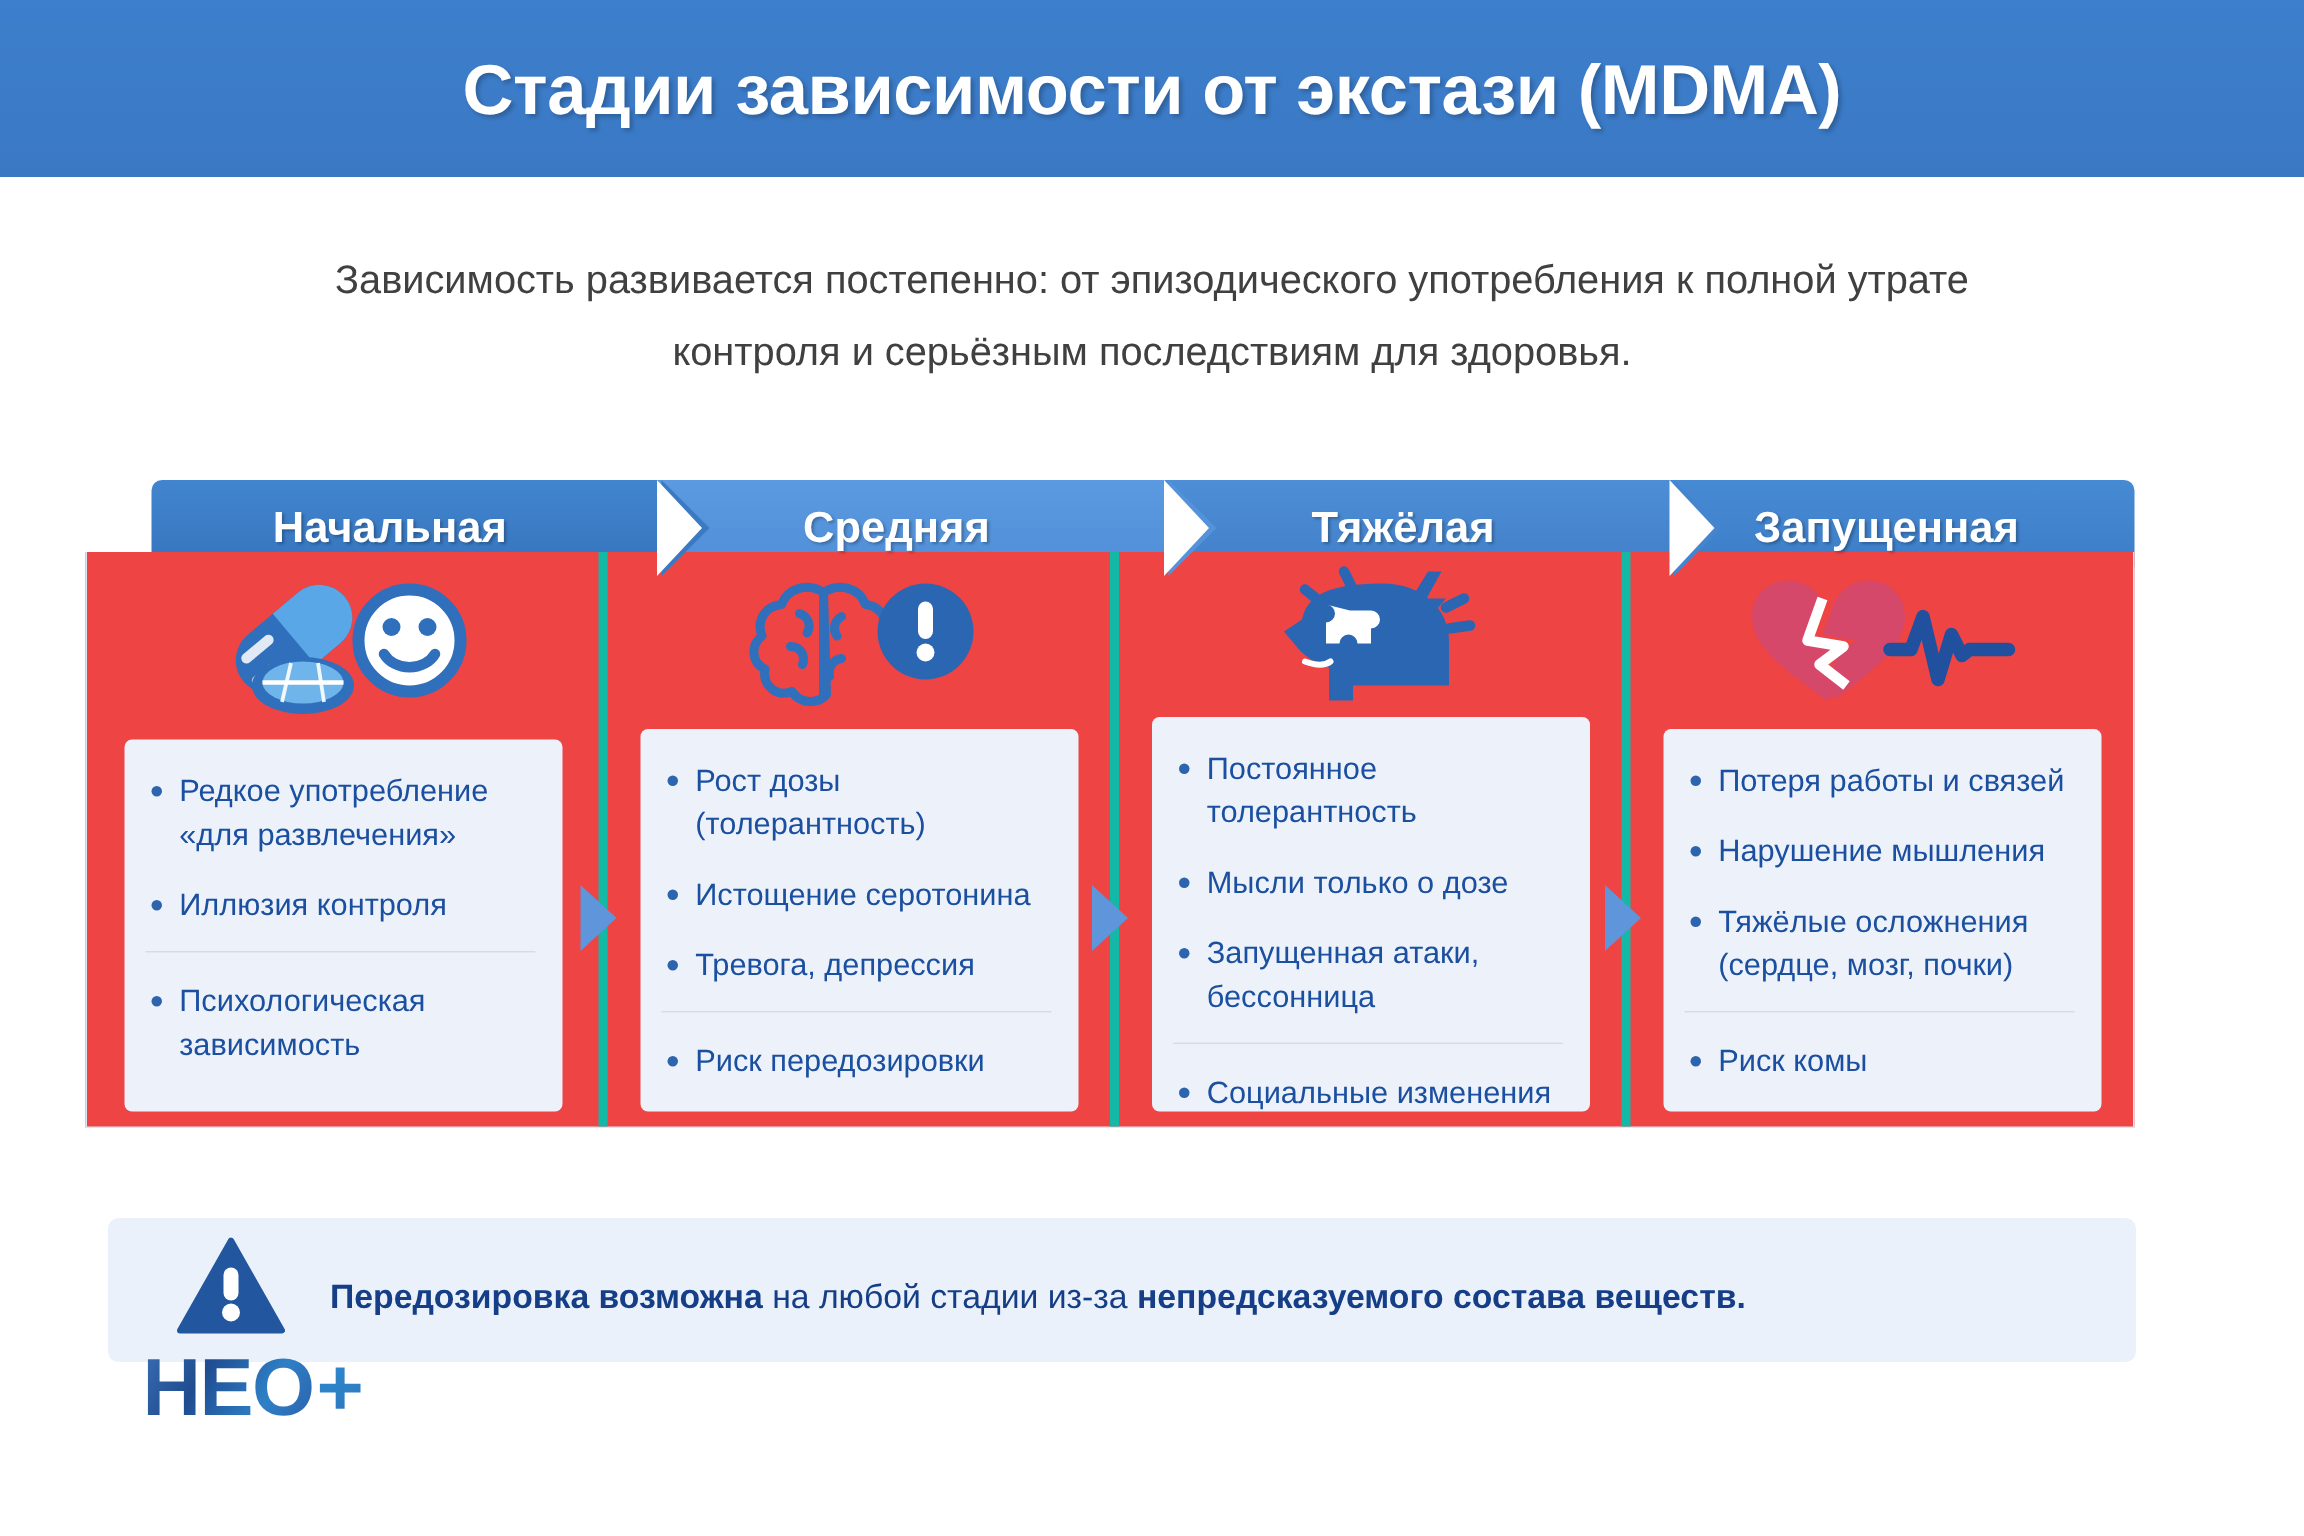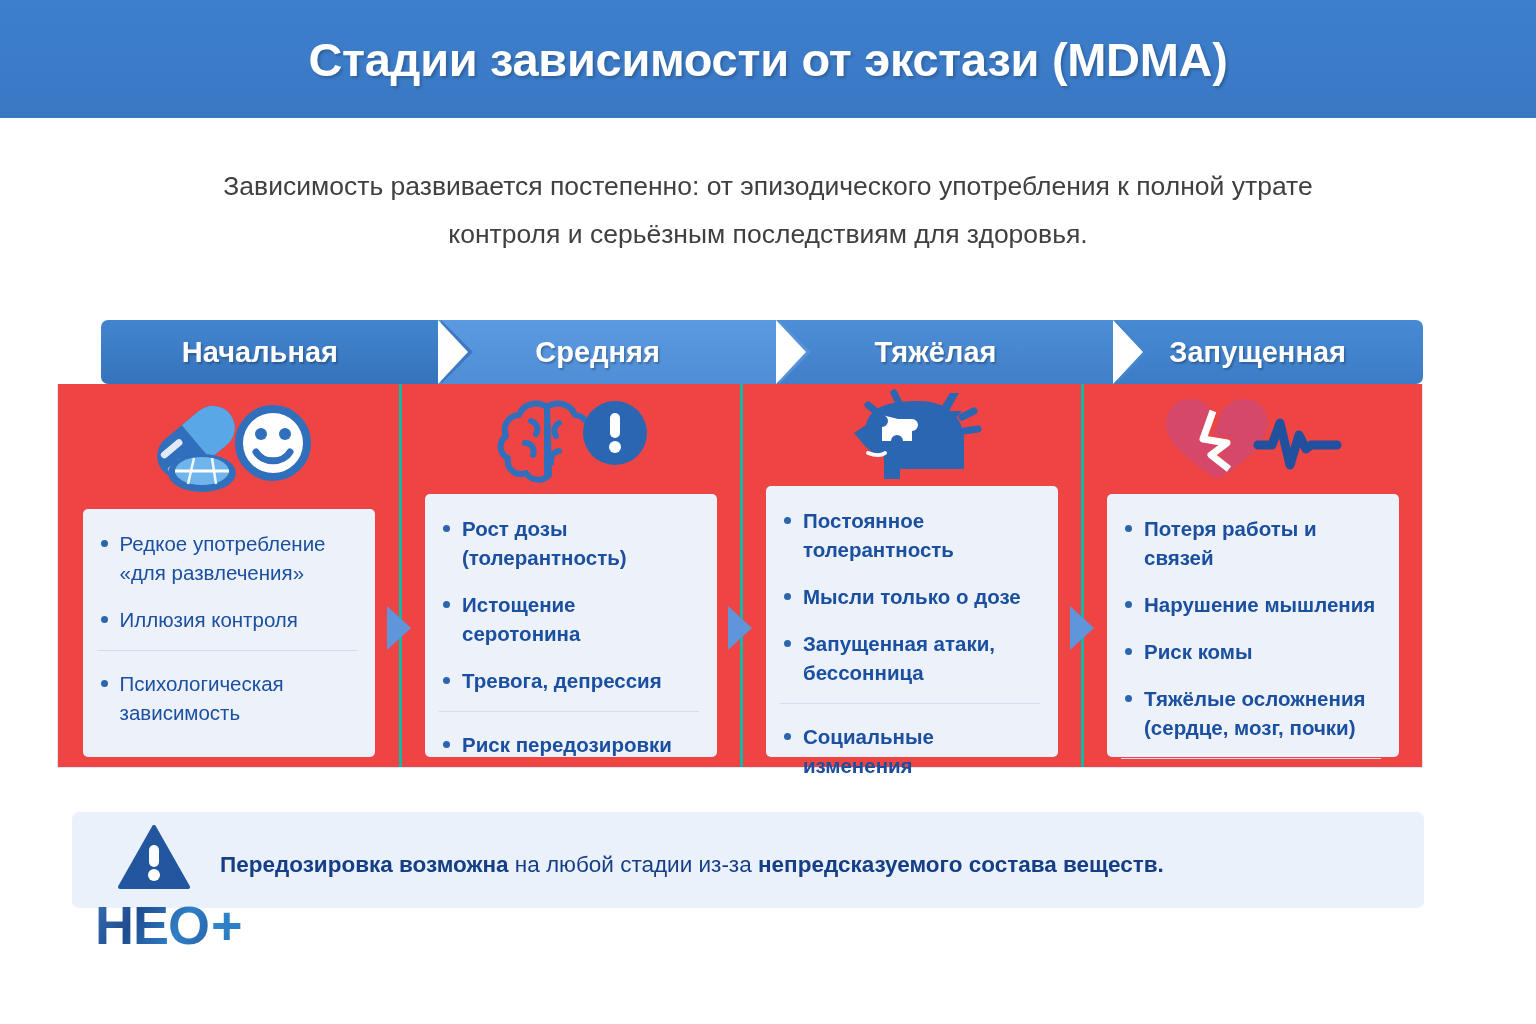--- a/index.html
+++ b/index.html
@@ -52,21 +52,21 @@
     position: absolute;
     left: 57px;
     top: 320px;
     width: 1366px;
     height: 450px;
   }
 
   .stage-headers {
     position: relative;
     display: flex;
-    height: 64px;
+    height: 48px;
     padding-left: 44px;
   }
 
   .chev {
     position: relative;
     height: 64px;
     display: flex;
     align-items: center;
     color: #ffffff;
     font-size: 29px;
@@ -120,21 +120,21 @@
   }
 
   .stage-col {
     position: relative;
     width: 341.5px;
     padding: 0;
     display: flex;
     flex-direction: column;
     align-items: center;
   }
-  .stage-col + .stage-col { border-left: 3px solid #14b8a6; font-weight: bold; }
+  .stage-col + .stage-col { border-left: 6px solid #14b8a6; }
 
   .stage-icon {
     height: 128px;
     display: flex;
     align-items: center;
     justify-content: center;
     width: 100%;
   }
 
   .bullet-card {
@@ -364,22 +364,22 @@
           <path d="M58 88C30 68 8 52 8 32 8 18 19 8 32 8c10 0 17 5 22 12l-9 24 22 4-14 12 18 14z" fill="#d5486a"></path>
           <path d="M62 88c26-19 48-36 48-56 0-14-11-24-24-24-10 0-17 5-22 12l-9 24 22 4-14 12z" fill="#d5486a"></path>
           <path d="M55 20l-10 28 24 4-16 12 18 14" fill="none" stroke="#ffffff" stroke-width="7" stroke-linejoin="round"></path>
           <path d="M100 54h14l8-22 10 42 9-30 7 14 5-4h26" fill="none" stroke="#20509e" stroke-width="9" stroke-linecap="round" stroke-linejoin="round"></path>
         </svg>
       </div>
       <div class="bullet-card">
         <ul class="bullet-list">
           <li class="bullet-item">Потеря работы и связей</li>
           <li class="bullet-item">Нарушение мышления</li>
+          <li class="bullet-item divider-after">Тяжёлые осложнения (сердце, мозг, почки)</li>
           <li class="bullet-item">Риск комы</li>
-          <li class="bullet-item divider-after">Тяжёлые осложнения (сердце, мозг, почки)</li>
         </ul>
       </div>
     </div>
 
   </div>
 </div>
 
 <div class="warning">
   <div>
     <svg width="72" height="66" viewBox="0 0 72 66" aria-hidden="true">

